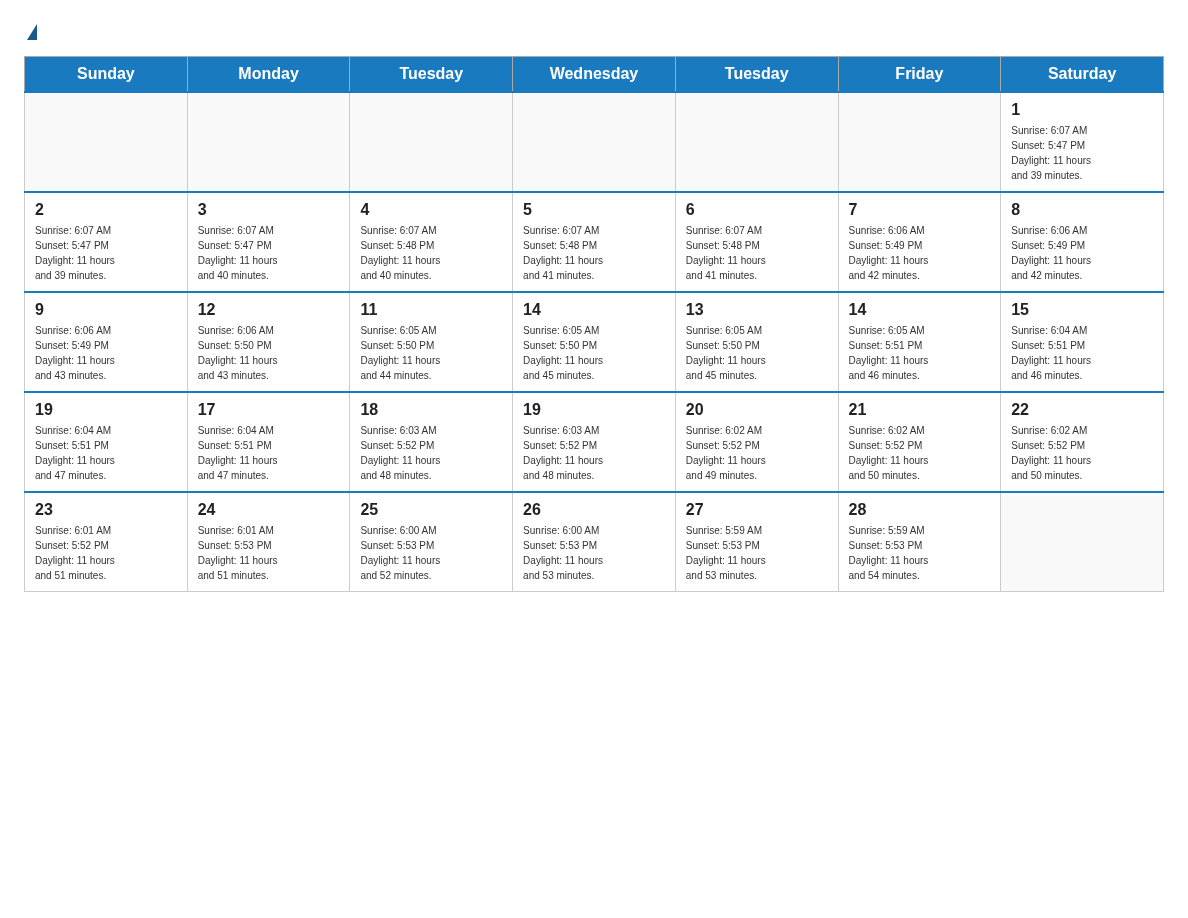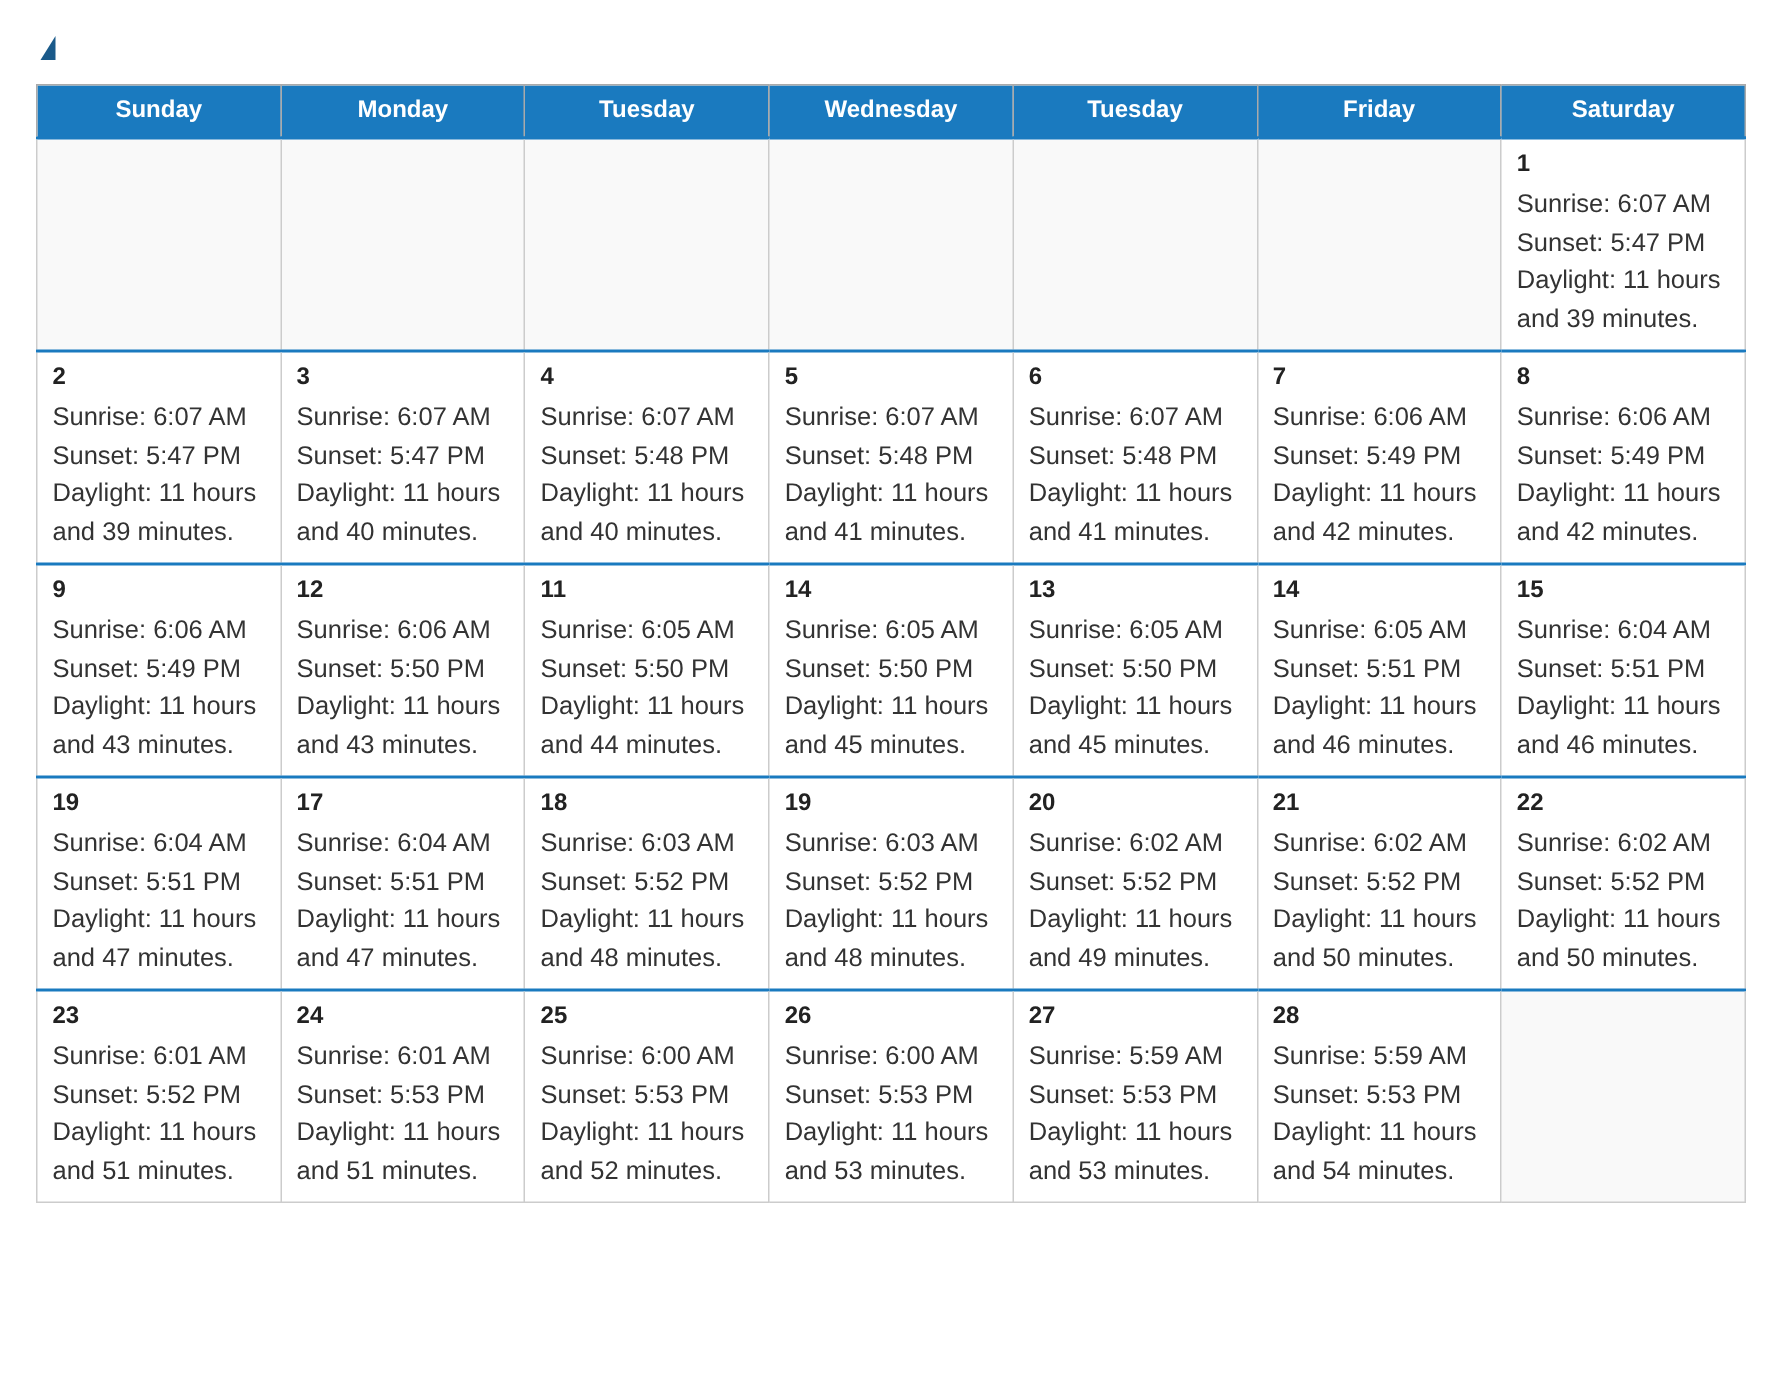--- a/index.html
+++ b/index.html
@@ -81,21 +81,21 @@
       color: #333;
     }
     .day-num {
       font-size: 16px;
       font-weight: bold;
       color: #222;
       margin-bottom: 4px;
       display: block;
     }
     .day-info {
-      font-size: 17px;
+      font-size: 10px;
       color: #333;
       line-height: 1.5;
     }
     .empty-cell {
       background: #f9f9f9;
     }
     .week-row td {
       border-top: 2px solid #1a7abf;
     }
   </style>

